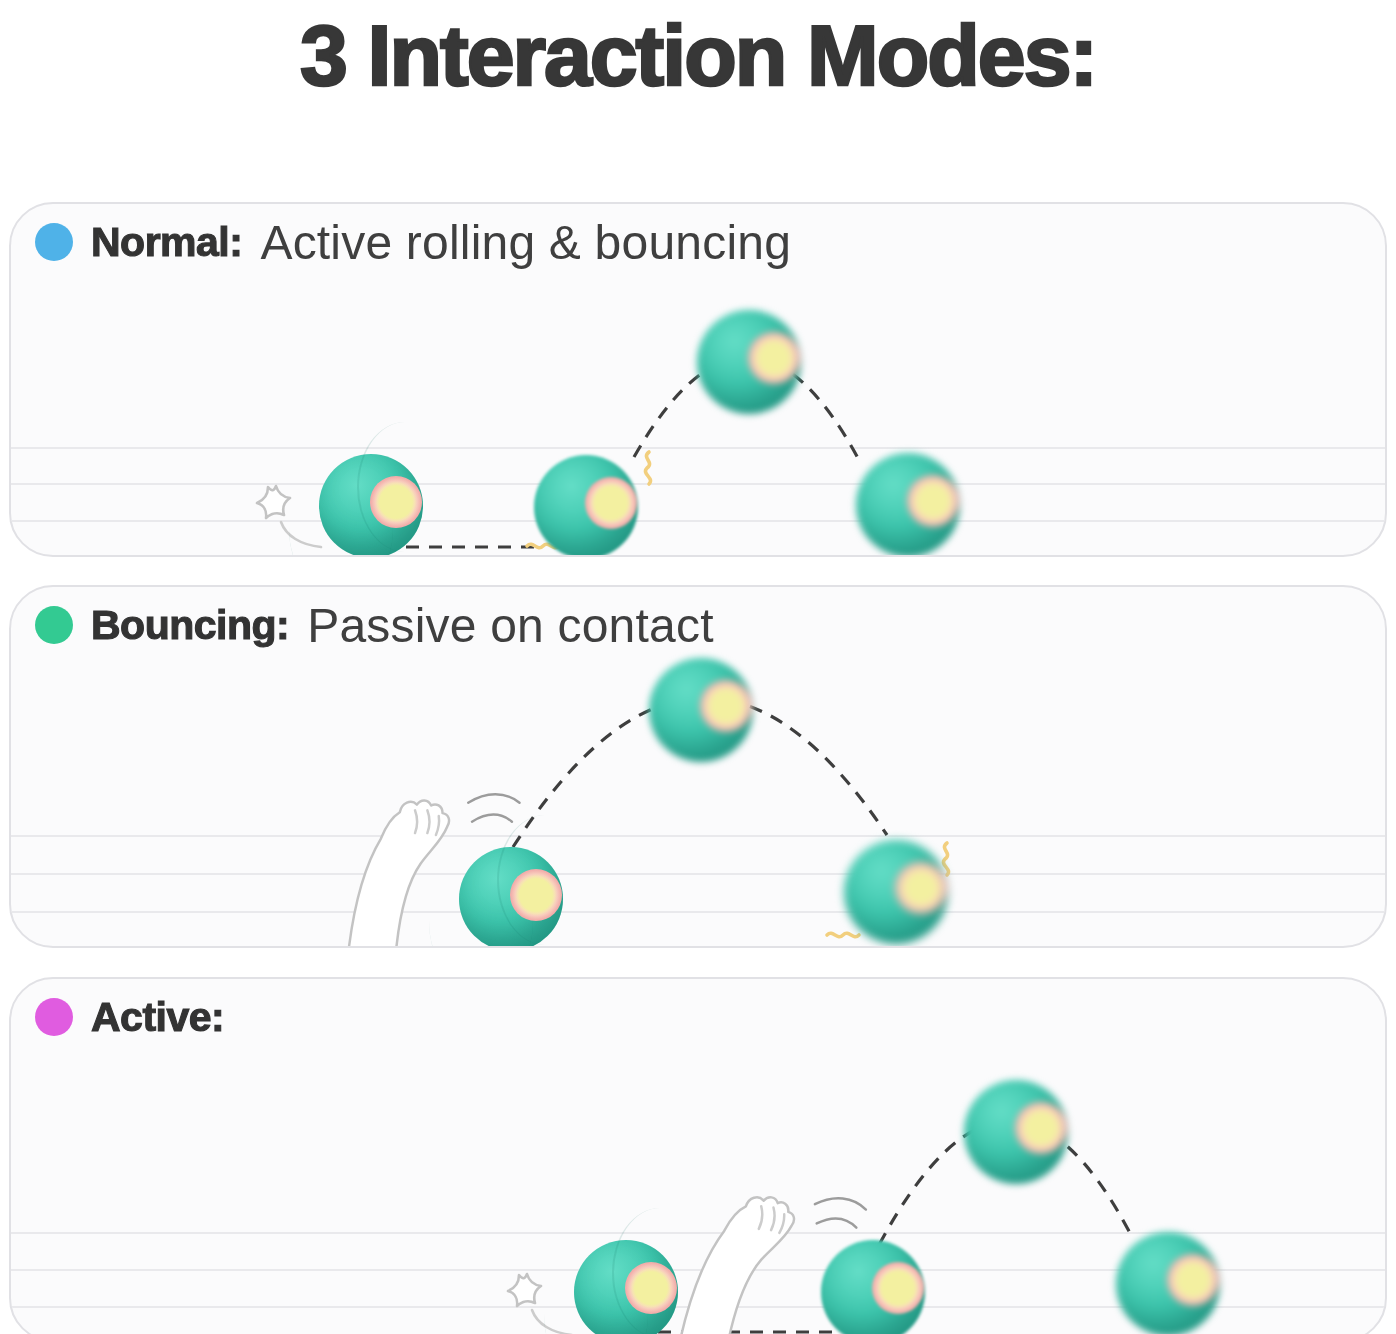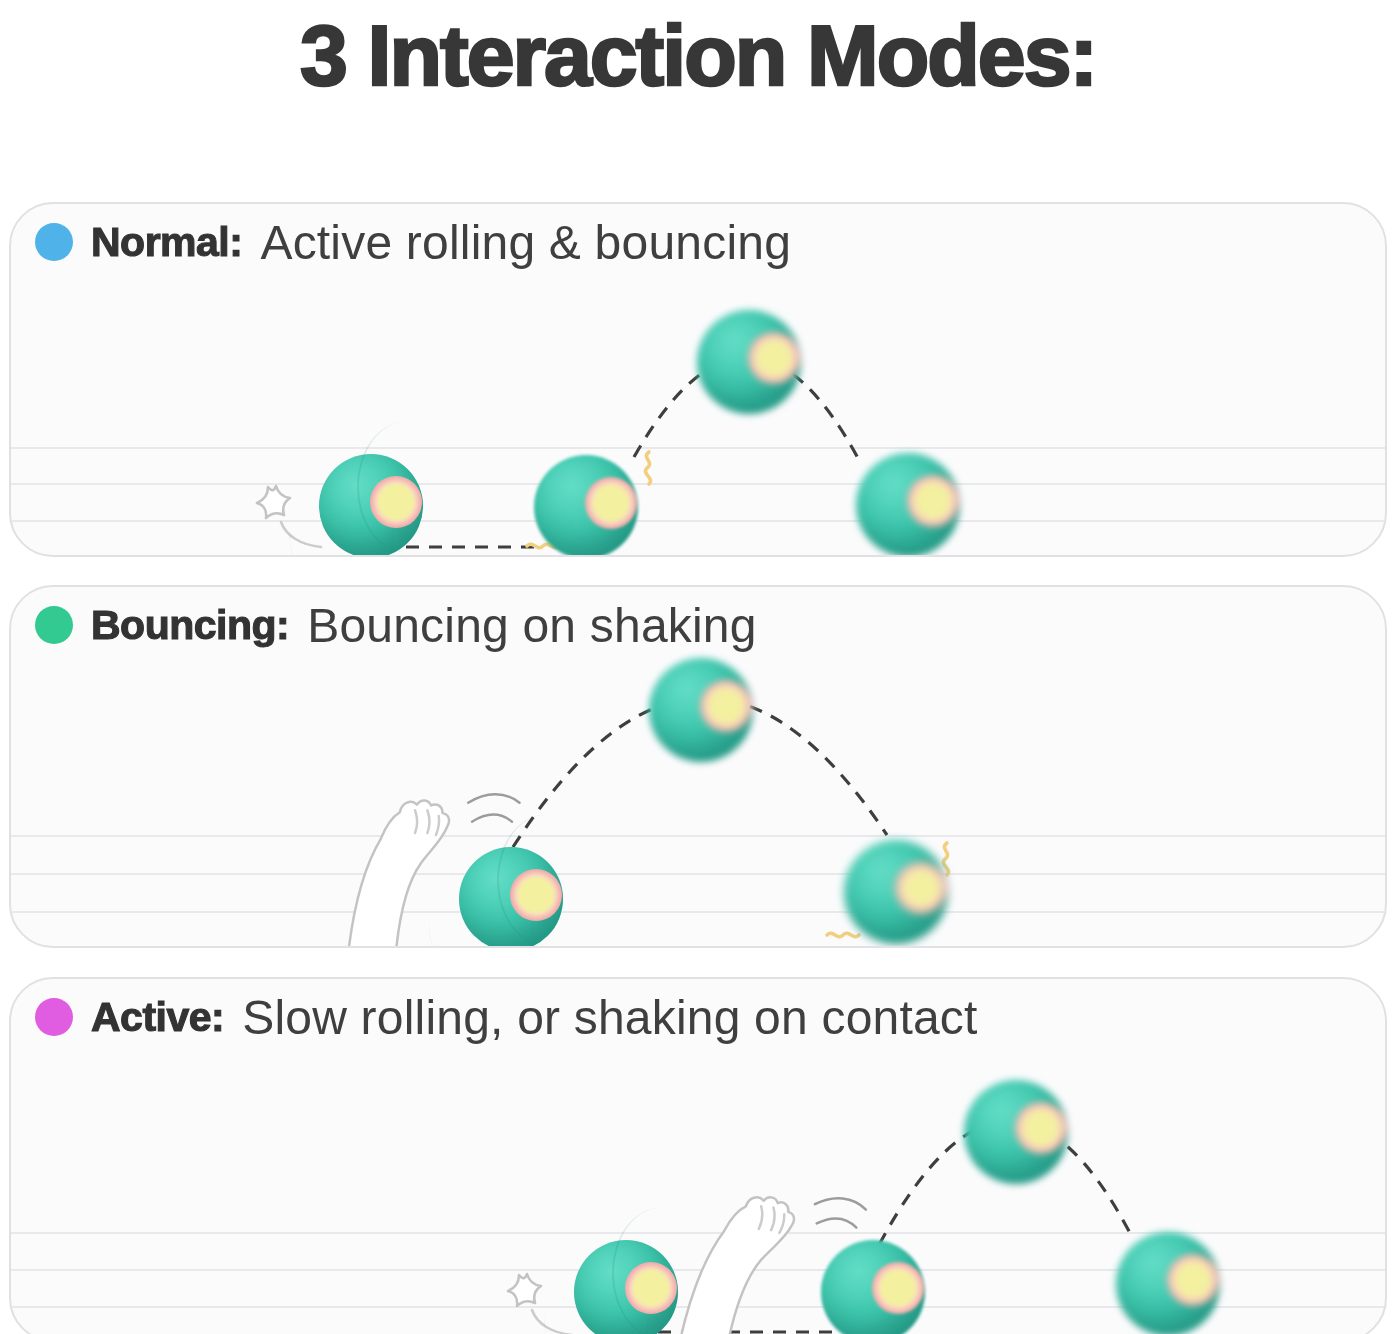--- a/index.html
+++ b/index.html
@@ -102,21 +102,21 @@
   </section>
 
   <section class="panel panel-2">
     <div class="wall-line" style="top:248px"></div>
     <div class="wall-line" style="top:286px"></div>
     <div class="wall-line" style="top:324px"></div>
 
     <div class="panel-header">
       <span class="dot" style="background: rgb(51, 202, 146);"></span>
       <span class="mode-name">Bouncing:</span>
-      <span class="mode-desc">Bouncing on shaking</span>
+      <span class="mode-desc">Passive on contact</span>
     </div>
 
     <div class="scene">
       <svg width="1374" height="359" viewBox="0 0 1374 359">
         <path class="dashline" d="M502,260 Q690,-32 876,248"></path>
         <g transform="translate(328,210) scale(0.95)">
           <path class="sketch-fill" d="M10,162 C16,112 26,74 44,44 C48,34 54,22 64,16 C66,6 76,2 82,8 C86,2 94,2 97,9 C102,6 109,9 109,17 C115,18 118,24 114,31 C108,46 96,56 86,70 C72,90 64,122 60,162"></path>
           <path class="sketch" d="M80,14 C83,22 83,30 80,38 M93,14 C96,22 96,30 93,38 M105,20 C106,27 105,33 102,40"></path>
           <path class="sketch" style="stroke:#9c9c9c" d="M136,6 C155,-6 175,-6 190,6 M140,26 C156,16 170,16 182,26"></path>
         </g>
@@ -141,21 +141,20 @@
   </section>
 
   <section class="panel panel-3">
     <div class="wall-line" style="top:253px"></div>
     <div class="wall-line" style="top:290px"></div>
     <div class="wall-line" style="top:327px"></div>
 
     <div class="panel-header">
       <span class="dot" style="background: rgb(224, 92, 224);"></span>
       <span class="mode-name">Active:</span>
-      <span class="mode-desc">Slow rolling, or shaking on contact</span>
     </div>
 
     <div class="scene">
       <svg width="1374" height="361" viewBox="0 0 1374 361">
         <g transform="translate(495,293)">
           <path class="sketch-fill" d="M21,2 C23,9 28,13 35,14 C29,18 27,24 29,31 C23,28 16,29 11,34 C12,27 9,21 2,19 C9,16 13,11 13,3 C17,8 19,7 21,2 Z"></path>
           <path class="sketch" d="M26,38 C31,52 46,61 66,63"></path>
         </g>
         <path class="dashline" d="M647,353 H822"></path>
         <path class="dashline" d="M868,266 Q998,23 1120,256"></path>

